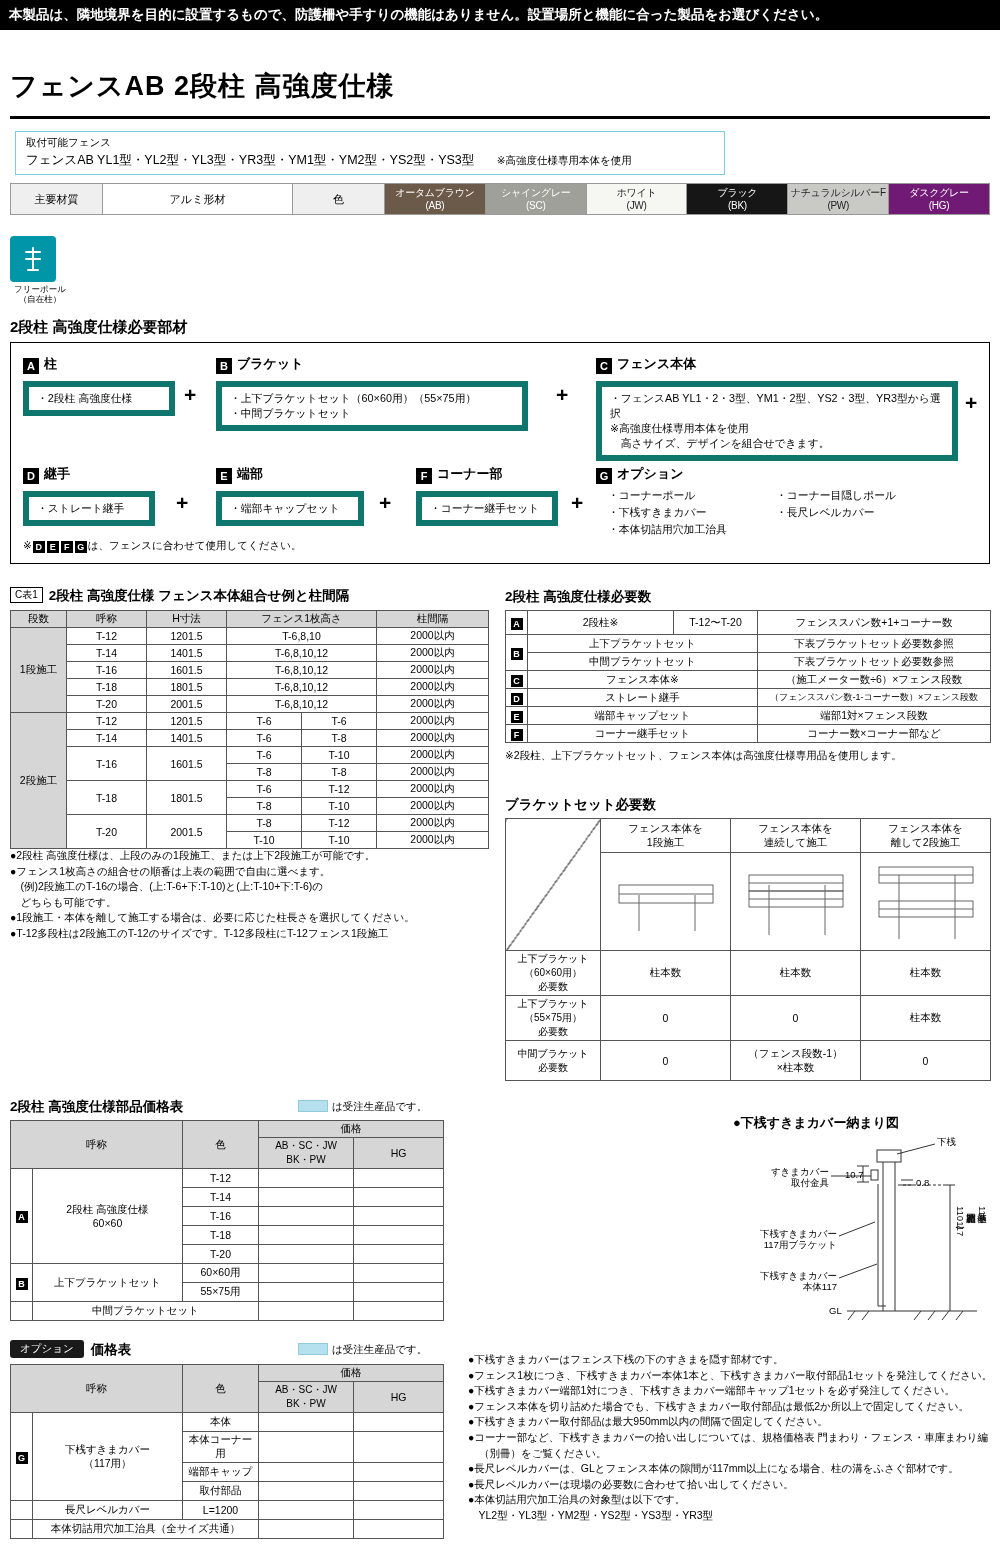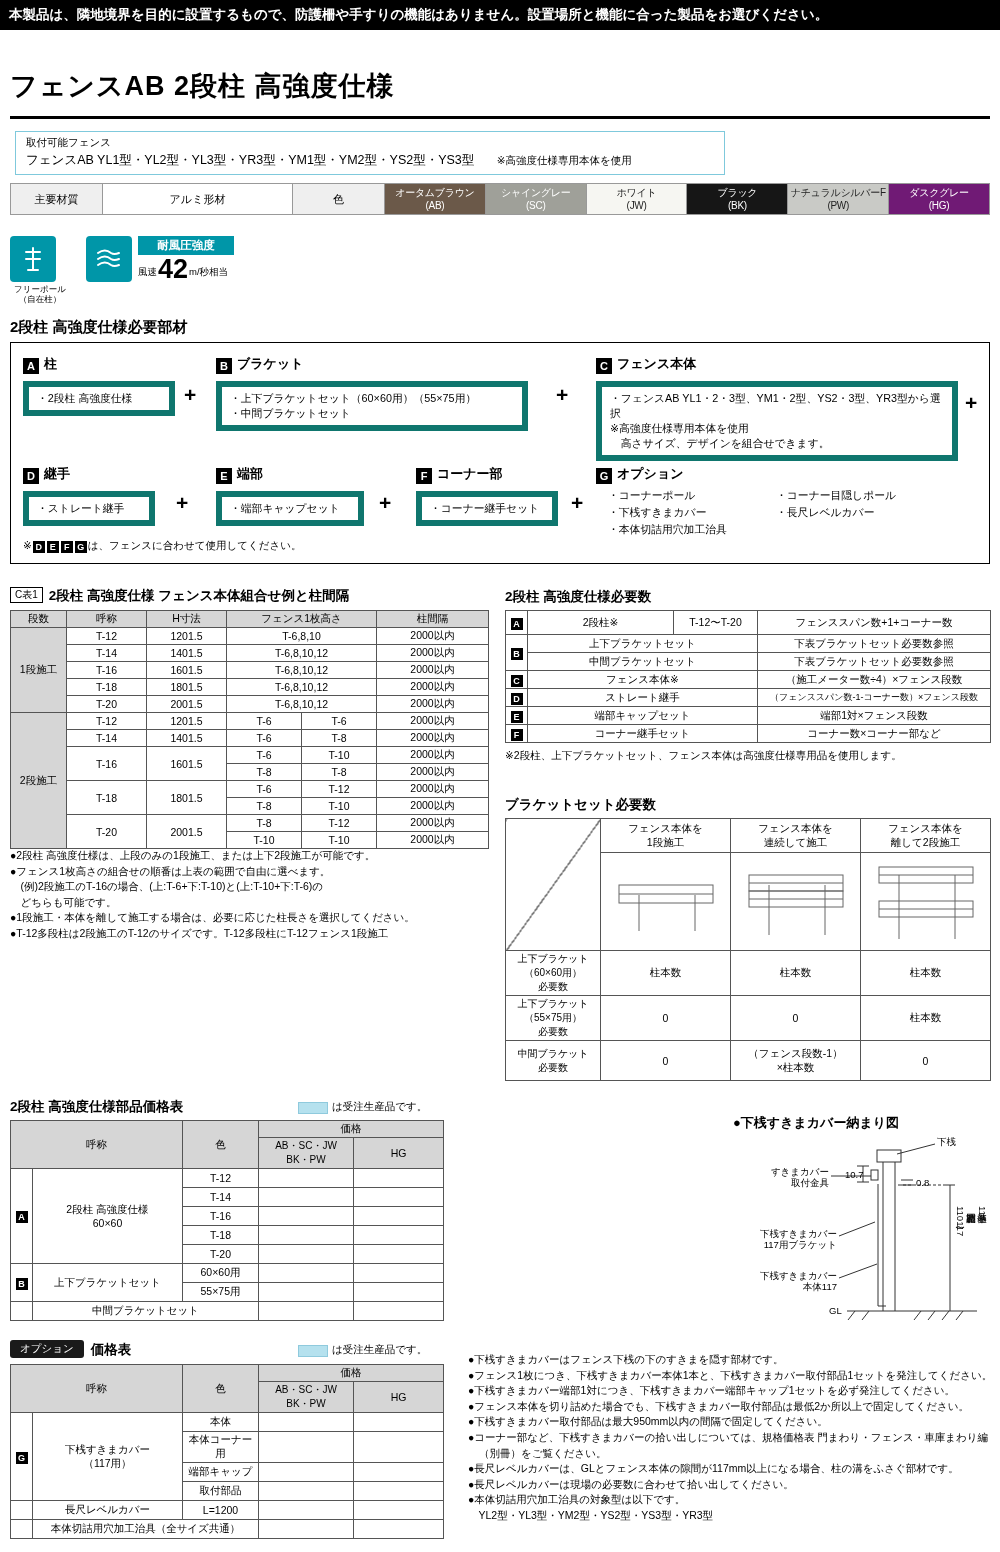--- a/index.html
+++ b/index.html
@@ -37,21 +37,21 @@
   .lsq.s{width:12px;height:12px;line-height:12px;font-size:9px;vertical-align:-1px;margin:0 1px;}
   .tag1{display:inline-block;border:1px solid #000;font-size:10px;padding:0 4px;margin-right:6px;vertical-align:2px;}
   table.t{border-collapse:collapse;table-layout:fixed;font-size:10.5px;background:#fff;}
   .t th,.t td{border:1px solid #555;text-align:center;padding:1px 2px;overflow:hidden;}
   .t th{background:#d6d6d6;font-weight:normal;}
   .t td.gray{background:#d6d6d6;}
   .t.tw th{background:#fff;}
   .diag{background:linear-gradient(to bottom right,#fff calc(50% - 0.6px),#555 calc(50% - 0.6px),#555 calc(50% + 0.6px),#fff calc(50% + 0.6px));}
   .tnote{font-size:10.5px;line-height:15.5px;}
   .note{font-size:10.5px;line-height:15.6px;padding-left:11px;text-indent:-11px;}
-  .legend{display:flex;align-items:flex-end;gap:4px;font-size:10.5px;}
+  .legend{display:flex;align-items:flex-start;gap:4px;font-size:10.5px;}
   .lsw{display:inline-block;width:30px;height:12px;background:#b5e1ee;border:1px solid #8fcadd;}
   .opill{display:inline-block;background:#1a1a1a;color:#fff;font-size:10.5px;padding:2px 10px;border-radius:3px;margin-right:7px;vertical-align:2px;}
   .dlabel{position:absolute;font-size:9.5px;line-height:11px;}
   .vtext{writing-mode:vertical-rl;}
   svg.wg line,svg.wg path{stroke:#fff;stroke-width:2;fill:none;stroke-linecap:round;}
   svg.fd line,svg.fd rect{stroke:#666;stroke-width:1;fill:none;}
   svg.dg line,svg.dg rect{stroke:#333;stroke-width:1;fill:none;}
 </style>
 </head>
 <body>
@@ -108,40 +108,20 @@
     <div class="icon">
       <svg class="wg" width="30" height="30" viewBox="0 0 30 30">
         <line x1="15" y1="4" x2="15" y2="26"></line>
           <line x1="8" y1="8" x2="22" y2="8"></line>
         <line x1="8" y1="15" x2="22" y2="15"></line>
           <line x1="10" y1="26" x2="20" y2="26"></line>
       </svg>
     </div>
     <div class="iconlbl pl">フリーポール
 （自在柱）</div>
-  </div>
-  <div class="ab" style="left:86px;top:236px">
-    <div style="display:flex;gap:6px;align-items:flex-start">
-      <div class="icon">
-        <svg class="wg" width="30" height="30" viewBox="0 0 30 30">
-          <path d="M4 9 q7 -5 13 0 q3 2 8 0"></path>
-            <path d="M4 15 q7 -5 13 0 q3 2 8 0"></path>
-            <path d="M4 21 q7 -5 13 0 q3 2 8 0"></path>
-        </svg>
-      </div>
-      <div>
-        <div class="windhead">耐風圧強度</div>
-        <div class="windrow">
-          <span class="sm">風速</span>
-          <span class="bg">42</span>
-          <span class="sm">m/秒</span>
-          <span class="sm">相当</span>
-        </div>
-      </div>
-    </div>
   </div>
 
   <div class="ab h1s" style="left:10px;top:318px">2段柱 高強度仕様必要部材</div>
   <div class="ab partsbox">
     <div class="phead" style="left:12px;top:12px">
       <span class="lsq">A</span><span>柱</span>
     </div>
     <div class="pitem pl" style="left:12px;top:38px;width:152px">・2段柱 高強度仕様</div>
     <div class="plus" style="left:173px;top:40px">+</div>
 
@@ -327,21 +307,21 @@
       <td colspan="2">上下ブラケットセット</td>
       <td>下表ブラケットセット必要数参照</td>
     </tr>
     <tr style="height:18px">
       <td colspan="2">中間ブラケットセット</td>
       <td>下表ブラケットセット必要数参照</td>
     </tr>
     <tr style="height:18px">
       <td><span class="lsq s">C</span></td>
       <td colspan="2">フェンス本体※</td>
-      <td>（施工メーター数÷4）×フェンス段数</td>
+      <td>（施工メーター数÷6）×フェンス段数</td>
     </tr>
     <tr style="height:18px">
       <td><span class="lsq s">D</span></td>
       <td colspan="2">ストレート継手</td>
       <td style="font-size:9px">（フェンススパン数-1-コーナー数）×フェンス段数</td>
     </tr>
     <tr style="height:18px">
       <td><span class="lsq s">E</span></td>
       <td colspan="2">端部キャップセット</td>
       <td>端部1対×フェンス段数</td>

